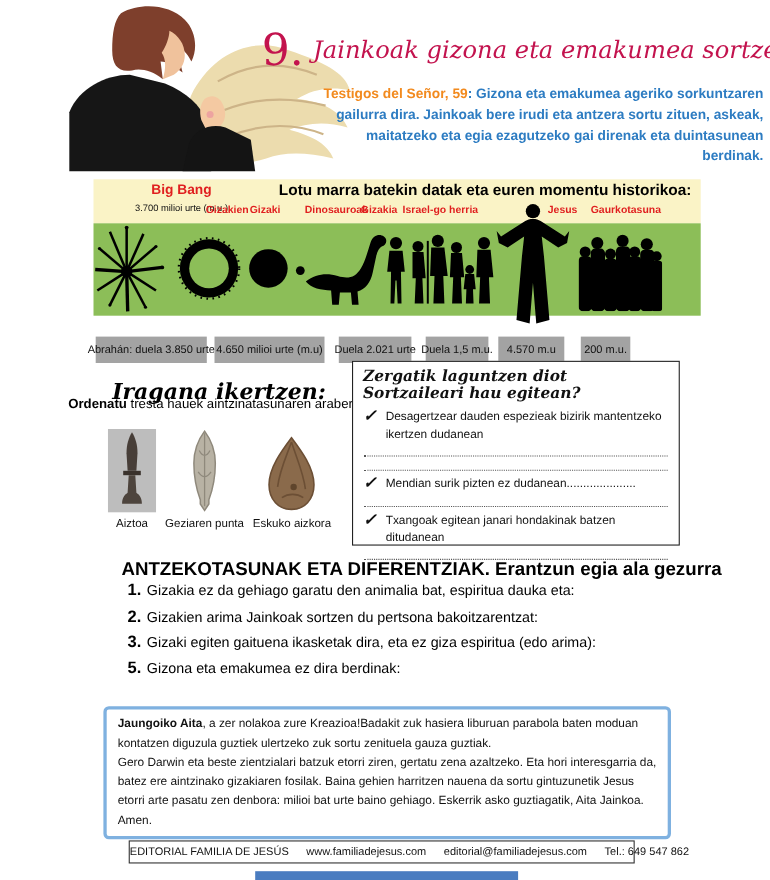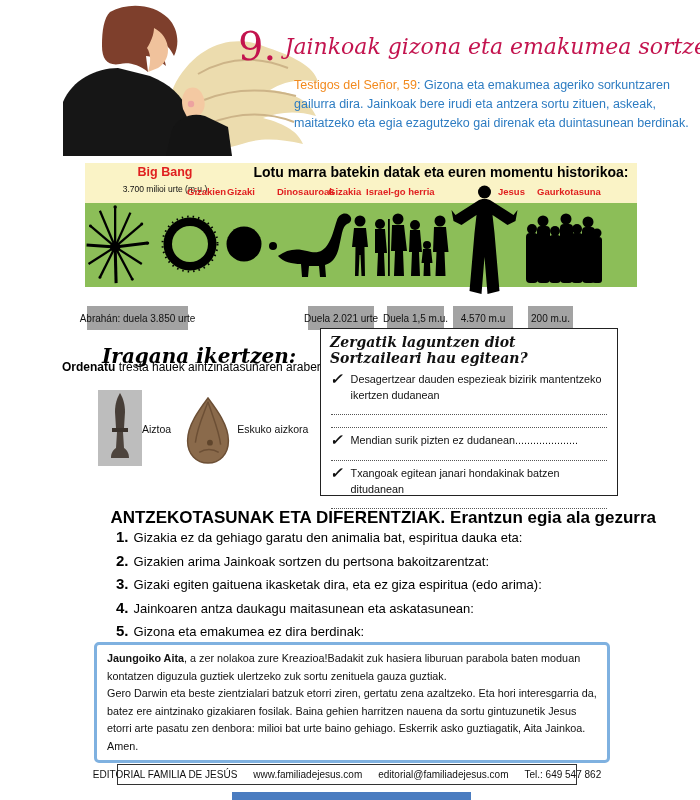--- a/index.html
+++ b/index.html
@@ -6,22 +6,22 @@
   .page{position:relative;width:700px;height:800px;background:#ffffff;overflow:hidden;
         font-family:"Liberation Sans",sans-serif;color:#111;}
   .abs{position:absolute;}
 
   
   .title-row{position:absolute;left:238px;top:26px;white-space:nowrap;color:#c3134e;}
   .title-num{font-family:"DejaVu Serif",serif;font-size:40px;line-height:1;vertical-align:-6px;}
   .title-text{font-family:"DejaVu Serif",serif;font-style:italic;font-size:22px;margin-left:4px;}
 
   
-  .intro{position:absolute;top:76px;right:6px;width:400px;margin:0;
-         font-size:12.5px;font-weight:normal;line-height:1.5;color:#2d7cc2;}
+  .intro{position:absolute;top:76px;right:6px;width:400px;margin:0;text-align:right;
+         font-size:12.5px;font-weight:bold;line-height:1.5;color:#2d7cc2;}
   .intro-lead{color:#f28a1e;}
 
   
   .timeline{position:absolute;left:85px;top:163px;width:543px;height:155px;}
   .tl-header{position:absolute;left:0;top:0;width:552px;height:40px;background:#faf3c6;}
   .bigbang{position:absolute;left:0;top:2px;width:160px;text-align:center;}
   .bb1{color:#e01f1f;font-weight:bold;font-size:12.5px;}
   .bb2{color:#111;font-size:8.5px;margin-top:5px;}
   .tl-instruction{position:absolute;left:160px;right:0;top:1px;text-align:center;
                   font-weight:bold;font-size:14px;color:#000;}
@@ -31,21 +31,21 @@
   .jesus-svg{position:absolute;z-index:3;}
   .tl-dates{position:absolute;left:0;top:127px;width:552px;height:26px;}
   .datebox{position:absolute;top:16px;height:24px;background:#a3a3a3;display:flex;align-items:center;
            justify-content:center;font-size:10px;color:#111;white-space:nowrap;}
 
   
   .past-heading{position:absolute;left:102px;top:344px;margin:0;font-family:"DejaVu Serif",serif;
                 font-style:italic;font-weight:bold;font-size:20px;color:#000;}
   .order-line{position:absolute;left:62px;top:360px;margin:0;font-size:12px;color:#000;}
   .tools{position:absolute;left:98px;top:388px;width:232px;display:flex;gap:8px;}
-  .tool{display:flex;flex-direction:row;align-items:center;justify-content:flex-end;}
+  .tool{display:flex;flex-direction:column;align-items:center;justify-content:flex-end;}
   .tool-img{height:78px;display:flex;align-items:flex-end;justify-content:center;}
   .tool-label{font-size:10.5px;color:#111;margin-top:4px;white-space:nowrap;}
 
   
   .helper-box{position:absolute;left:320px;top:328px;width:298px;height:168px;
               border:1.6px solid #222;background:#fff;padding:5px 9px;box-sizing:border-box;}
   .hb-title{font-family:"DejaVu Serif",serif;font-style:italic;font-weight:bold;font-size:14px;margin-bottom:5px;}
   .hb-item{display:flex;gap:8px;margin:4px 0 3px 0;font-size:10.8px;line-height:1.5;}
   .check{font-size:15px;font-weight:bold;font-style:italic;line-height:1;flex:0 0 12px;}
   .dotline{height:8px;border-bottom:1.6px dotted #555;margin:0 1px 4px 1px;}
@@ -57,21 +57,21 @@
   .q-item{margin-bottom:6.5px;font-size:13px;color:#000;white-space:nowrap;}
   .q-num{font-weight:bold;font-size:15px;margin-right:5px;}
 
   
   .prayer{position:absolute;left:94px;top:642px;width:516px;border:3px solid #7fb1e0;border-radius:5px;
           padding:5px 10px;box-sizing:border-box;font-size:10.8px;line-height:17.5px;color:#111;}
   .prayer p{margin:0;}
 
   
   .footer-box{position:absolute;left:117px;top:764px;width:460px;height:21px;border:1.4px solid #333;
-              display:flex;align-items:center;justify-content:center;gap:16px;font-size:10px;
+              display:flex;align-items:center;gap:16px;font-size:10px;
               color:#111;white-space:nowrap;box-sizing:border-box;}
   .bottom-bar{position:absolute;left:232px;top:792px;width:239px;height:8px;background:#4a7cc0;}
 </style>
 </head>
 <body>
 
 <div class="page">
 
   <svg class="abs" style="left:58px;top:4px;" width="262" height="152" viewBox="0 0 262 152">
 
@@ -196,20 +196,21 @@
       </svg>
     </div>
 
     <svg class="jesus-svg" style="left:366px;top:22px" width="67" height="110" viewBox="0 0 66 110">
       <circle cx="33" cy="7" r="6.5" fill="#000"></circle>
       <path fill="#000" d="M26,16 L4,30 L0,25 L2,36 L10,40 L25,30 L23,48 L18,106 L30,109 L33,72 L36,109 L48,106 L43,48 L41,30 L56,40 L64,36 L66,25 L62,30 L40,16 C38,14.5 36,14 33,14 C30,14 28,14.5 26,16 Z"></path>
     </svg>
 
     <div class="tl-dates">
       <div class="datebox" style="left:2px;width:101px">Abrahán: duela 3.850 urte</div>
+      <div class="datebox" style="left:110px;width:100px">4.650 milioi urte (m.u)</div>
       <div class="datebox" style="left:223px;width:66px">Duela 2.021 urte</div>
       <div class="datebox" style="left:302px;width:57px">Duela 1,5 m.u.</div>
       <div class="datebox" style="left:368px;width:60px">4.570 m.u</div>
       <div class="datebox" style="left:443px;width:45px">200 m.u.</div>
     </div>
   </div>
 
   <h2 class="past-heading">Iragana ikertzen:</h2>
   <p class="order-line"><b>Ordenatu</b><span> tresta hauek aintzinatasunaren arabera:</span></p>
 
@@ -220,37 +221,37 @@
           <rect x="0" y="0" width="44" height="76" fill="#bdbdbd"></rect>
           <path d="M22,3 C25,8 27,14 27,22 L26,38 L18,38 L17,22 C17,14 19,8 22,3 Z" fill="#473e38"></path>
           <rect x="14" y="38" width="16" height="4" fill="#3a322c"></rect>
           <path d="M19,42 L25,42 L26,58 C29,60 31,63 31,68 L13,68 C13,63 15,60 18,58 Z" fill="#4d443d"></path>
         </svg>
       </div>
       <div class="tool-label">Aiztoa</div>
     </div>
     <div class="tool">
       <div class="tool-img">
+        <svg width="40" height="76" viewBox="0 0 40 78">
+          <path d="M20,2 C26,10 30,20 30,32 C30,46 27,58 24,66 L24,70 L20,76 L16,70 L16,66 C13,58 10,46 10,32 C10,20 14,10 20,2 Z" fill="#b8b2a4" stroke="#8f897c" stroke-width="1.4"></path>
+          <path d="M20,4 L20,72 M15,20 C18,26 22,26 25,20 M14,40 C18,46 22,46 26,40" fill="none" stroke="#8f897c" stroke-width="1.2"></path>
+        </svg>
+      </div>
+      <div class="tool-label">Geziaren punta</div>
+    </div>
+    <div class="tool">
+      <div class="tool-img">
         <svg width="58" height="70" viewBox="0 0 58 72">
           <path d="M29,2 C38,14 50,30 50,46 C50,60 41,69 29,69 C17,69 8,60 8,46 C8,30 20,14 29,2 Z" fill="#8a6a4b" stroke="#6c4f35" stroke-width="1.5"></path>
           <path d="M29,6 C24,20 18,32 16,48 M29,6 C34,22 40,34 42,50 M20,58 C26,54 34,54 40,58" fill="none" stroke="#6c4f35" stroke-width="1.5"></path>
           <circle cx="31" cy="48" r="3" fill="#5f452c"></circle>
         </svg>
       </div>
       <div class="tool-label">Eskuko aizkora</div>
     </div>
-    <div class="tool">
-      <div class="tool-img">
-        <svg width="40" height="76" viewBox="0 0 40 78">
-          <path d="M20,2 C26,10 30,20 30,32 C30,46 27,58 24,66 L24,70 L20,76 L16,70 L16,66 C13,58 10,46 10,32 C10,20 14,10 20,2 Z" fill="#b8b2a4" stroke="#8f897c" stroke-width="1.4"></path>
-          <path d="M20,4 L20,72 M15,20 C18,26 22,26 25,20 M14,40 C18,46 22,46 26,40" fill="none" stroke="#8f897c" stroke-width="1.2"></path>
-        </svg>
-      </div>
-      <div class="tool-label">Geziaren punta</div>
-    </div>
   </div>
 
   <div class="helper-box">
     <div class="hb-title">Zergatik laguntzen diot Sortzaileari hau egitean?</div>
     <div class="hb-item">
       <span class="check">✓</span>
       <span>Desagertzear dauden espezieak bizirik mantentzeko ikertzen dudanean</span>
     </div>
     <div class="dotline"></div>
     <div class="dotline"></div>
@@ -264,21 +265,20 @@
       <span>Txangoak egitean janari hondakinak batzen ditudanean</span>
     </div>
     <div class="dotline"></div>
   </div>
 
   <h3 class="quiz-heading">ANTZEKOTASUNAK ETA DIFERENTZIAK. Erantzun egia ala gezurra</h3>
   <div class="quiz-items">
     <div class="q-item"><span class="q-num">1.</span><span>Gizakia ez da gehiago garatu den animalia bat, espiritua dauka eta:</span></div>
     <div class="q-item"><span class="q-num">2.</span><span>Gizakien arima Jainkoak sortzen du pertsona bakoitzarentzat:</span></div>
     <div class="q-item"><span class="q-num">3.</span><span>Gizaki egiten gaituena ikasketak dira, eta ez giza espiritua (edo arima):</span></div>
-    <div class="q-item"><span class="q-num">4.</span><span>Jainkoaren antza daukagu maitasunean eta askatasunean:</span></div>
     <div class="q-item"><span class="q-num">5.</span><span>Gizona eta emakumea ez dira berdinak:</span></div>
   </div>
 
   <div class="prayer">
     <p><b>Jaungoiko Aita</b><span>, a zer nolakoa zure Kreazioa!Badakit zuk hasiera liburuan parabola baten moduan kontatzen diguzula guztiek ulertzeko zuk sortu zenituela gauza guztiak.</span></p>
     <p>Gero Darwin eta beste zientzialari batzuk etorri ziren, gertatu zena azaltzeko. Eta hori interesgarria da, batez ere aintzinako gizakiaren fosilak. Baina gehien harritzen nauena da sortu gintuzunetik Jesus etorri arte pasatu zen denbora: milioi bat urte baino gehiago. Eskerrik asko guztiagatik, Aita Jainkoa. Amen.</p>
   </div>
 
   <div class="footer-box">
     <span>EDITORIAL FAMILIA DE JESÚS</span>

